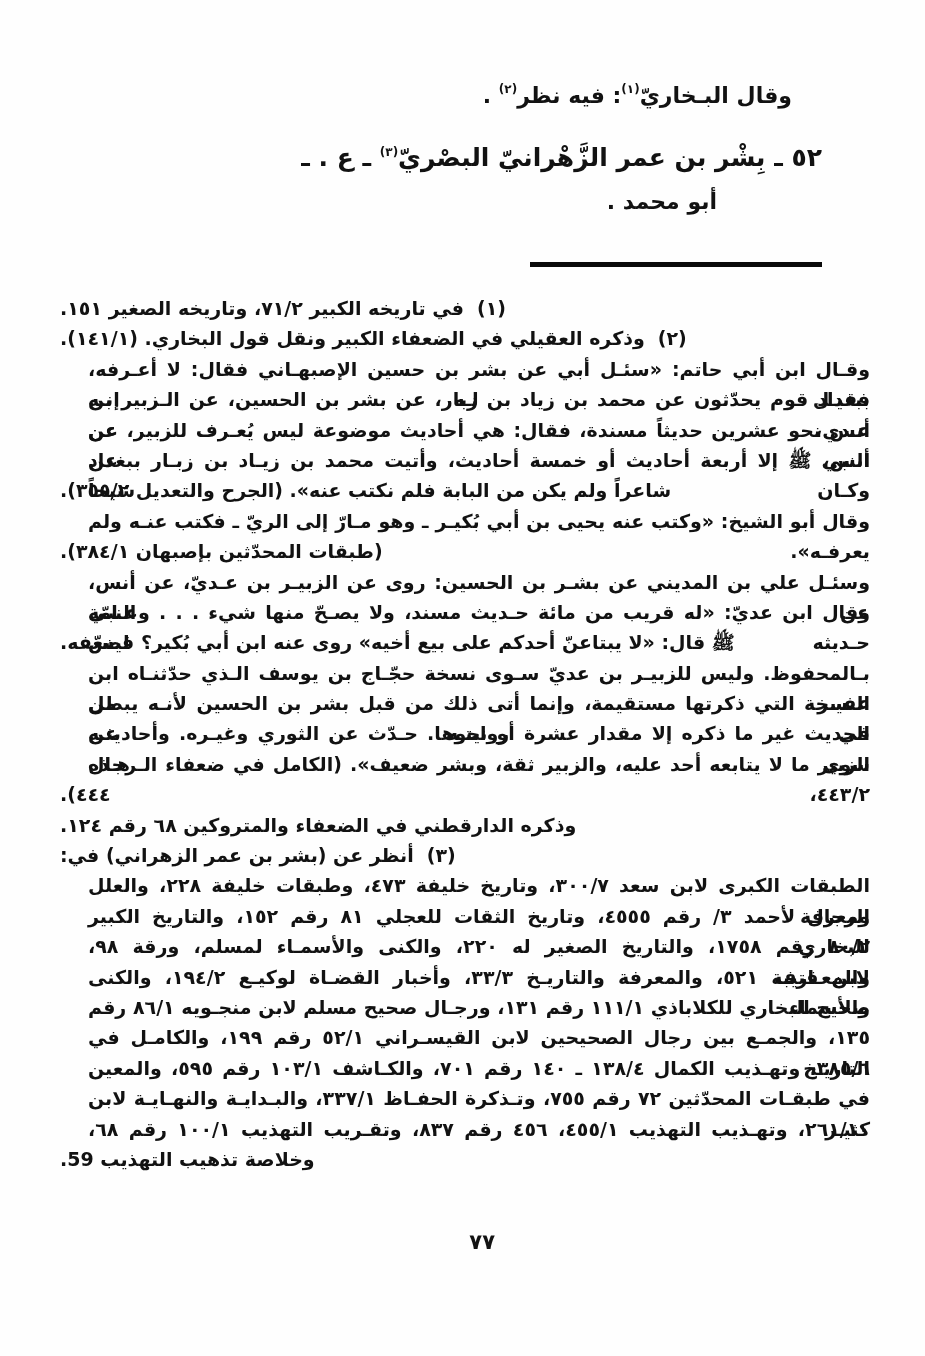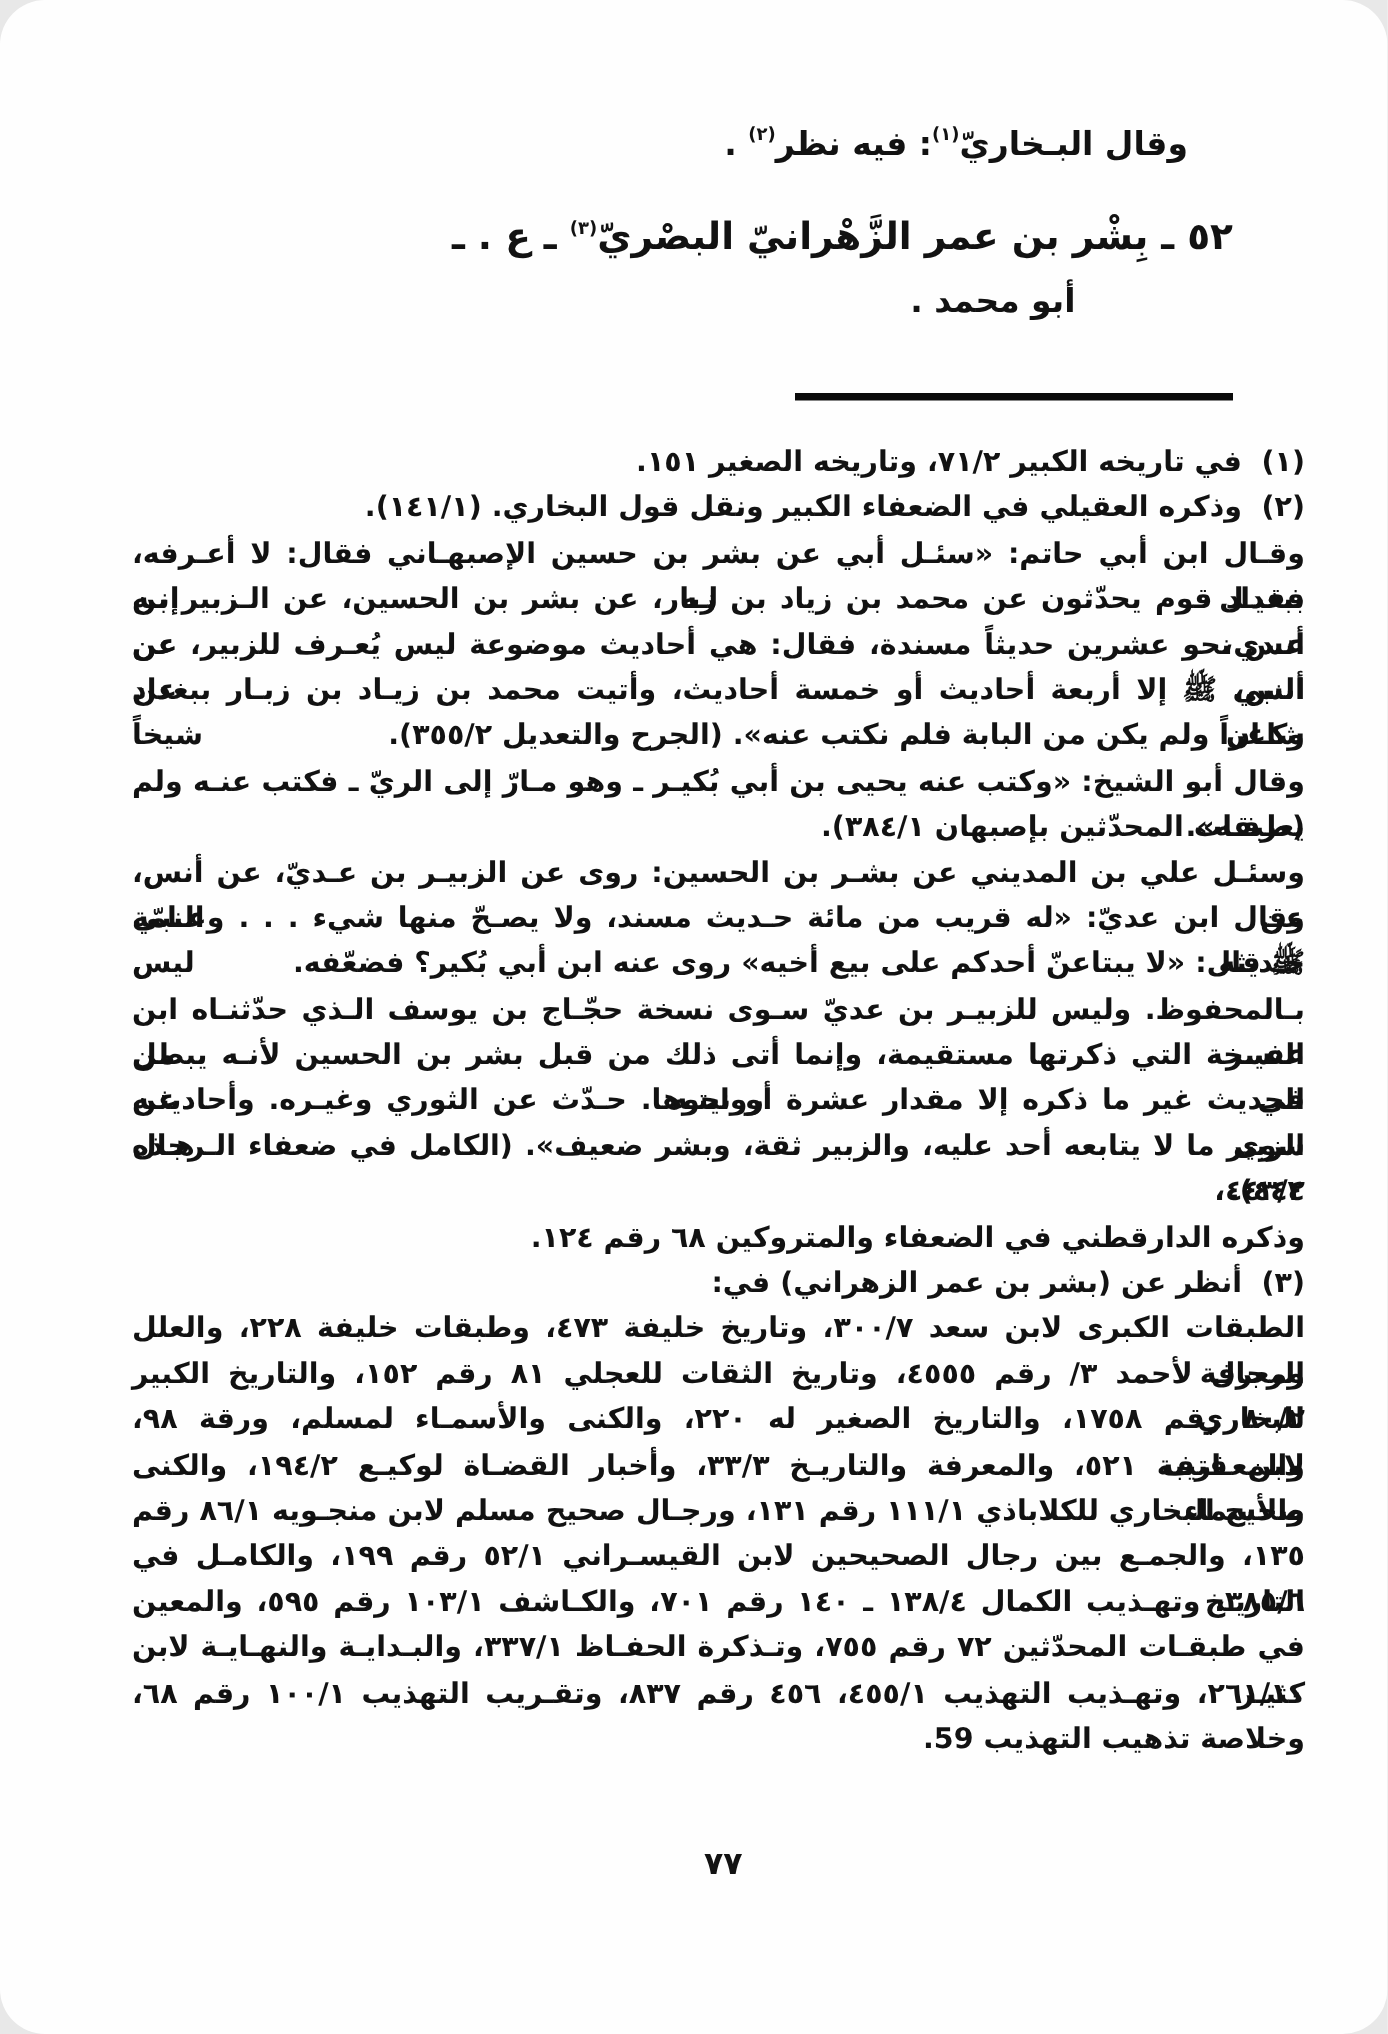--- a/index.html
+++ b/index.html
@@ -5,21 +5,20 @@
   html,body{margin:0;padding:0;background:#e8e8e8;}
   .page{
     position:relative;
     width:925px;height:1356px;
     margin:0 auto;
     background:#fefefe;
     color:#121212;
     font-family:"DejaVu Sans", sans-serif;
     direction:rtl;
     overflow:hidden;
-    border-radius:30px;
   }
   
   .main-line{
     position:absolute;
     white-space:nowrap;
     font-weight:bold;
     font-size:22px;
     line-height:1.3;
   }
   #main-line-1{top:82px;right:133px;}
@@ -33,21 +32,21 @@
   }
   
   .footnotes{
     position:absolute;
     top:293px;right:55px;left:60px;
     font-size:19px;font-weight:bold;
   }
   .fline{
     line-height:30.4px;
     height:30.4px;
-    text-align:right;
+    text-align:left;
     white-space:normal;
   }
   .fline.justify{
     text-align:justify;
     text-align-last:justify;
     margin-left:28px;
   }
   .fn-marker{
     display:inline-block;
     margin-left:13px;

